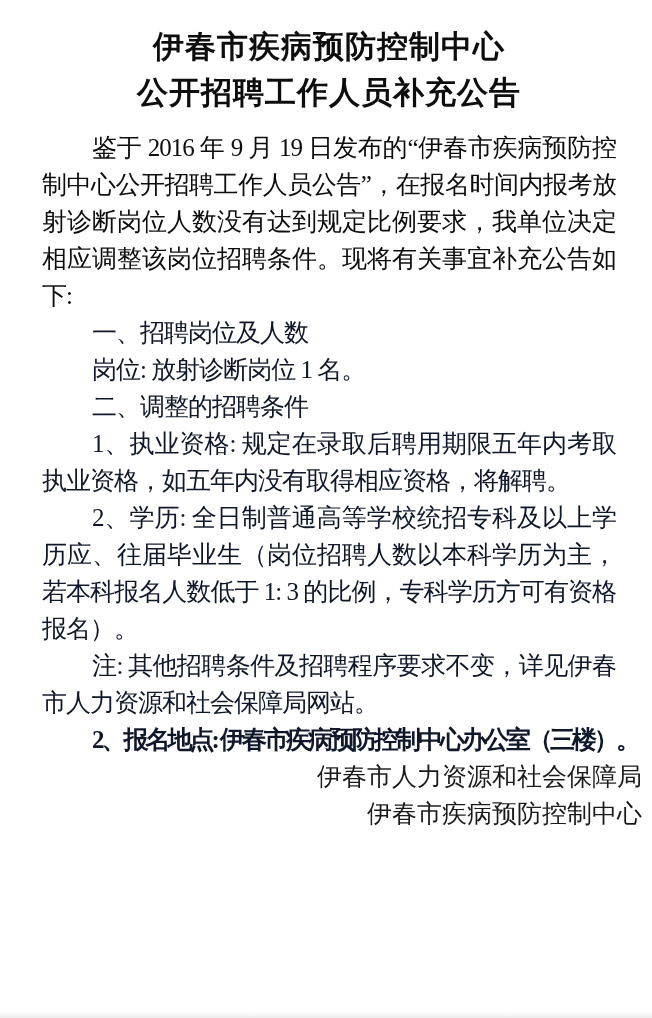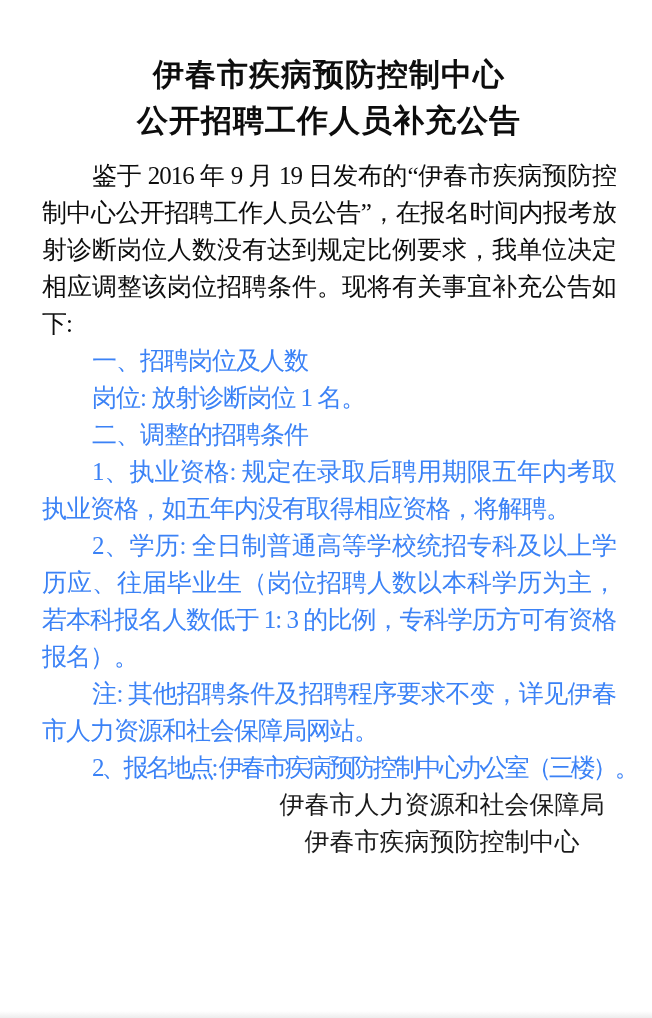--- a/index.html
+++ b/index.html
@@ -10,21 +10,21 @@
   body {
     width: 652px;
     height: 1018px;
     overflow: hidden;
     position: relative;
   }
   .page {
     box-sizing: border-box;
     width: 652px;
     height: 1018px;
-    padding: 52px 36px 0 42px;
+    padding: 24px 36px 0 42px;
     background: #ffffff;
     color: #141414;
     font-family: "Liberation Serif", "DejaVu Serif", serif;
     position: relative;
   }
   .title {
     font-family: "Liberation Sans", "DejaVu Sans", sans-serif;
     font-weight: 700;
     font-size: 31px;
     line-height: 46px;
@@ -36,43 +36,45 @@
   .body-block {
     margin-top: 13px;
   }
   p.line {
     margin: 0;
     font-size: 25px;
     line-height: 37px;
     text-indent: 2em;
     letter-spacing: -1px;
     text-align: justify;
-    color: #3b82f6;
+    color: #0f172a;
   }
   p.bold {
     font-weight: 400;
     color: #0d0d0d;
   }
   p.squeeze {
     letter-spacing: -3px;
     white-space: nowrap;
     text-align: center;
+    font-weight: bold;
   }
   .signature {
     width: 400px;
     margin-left: 200px;
     text-align: center;
   }
   .signature p {
     margin: 0;
     font-size: 25px;
     line-height: 37px;
     text-indent: 0;
     letter-spacing: 0;
     color: #1a1a1a;
+    text-align: right;
   }
   .scan-strip {
     position: absolute;
     left: 0;
     bottom: 0;
     width: 100%;
     height: 7px;
     background: linear-gradient(to bottom, rgba(255,255,255,0), #ededed);
     pointer-events: none;
   }

